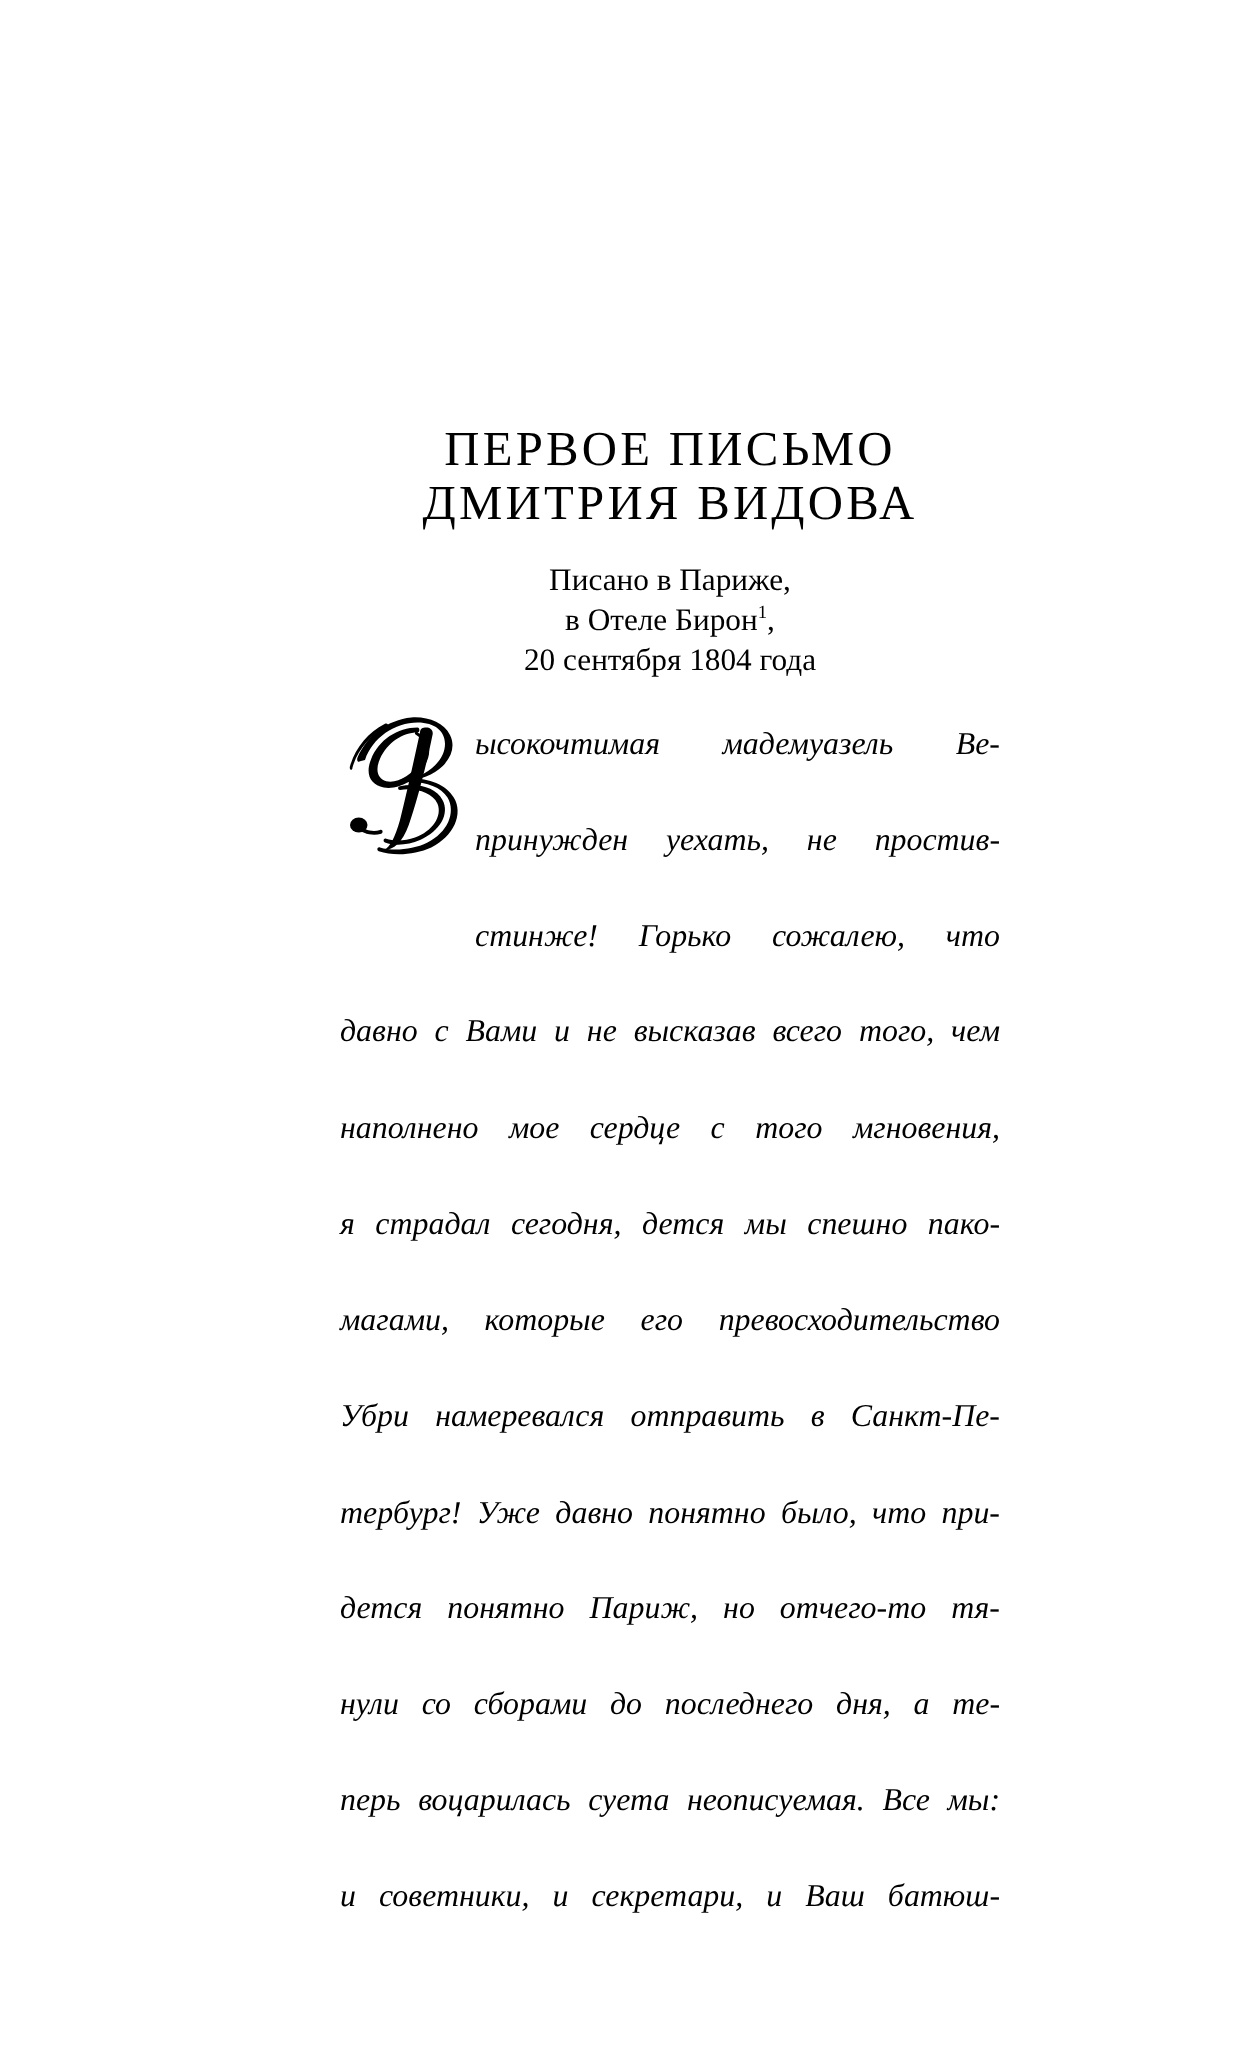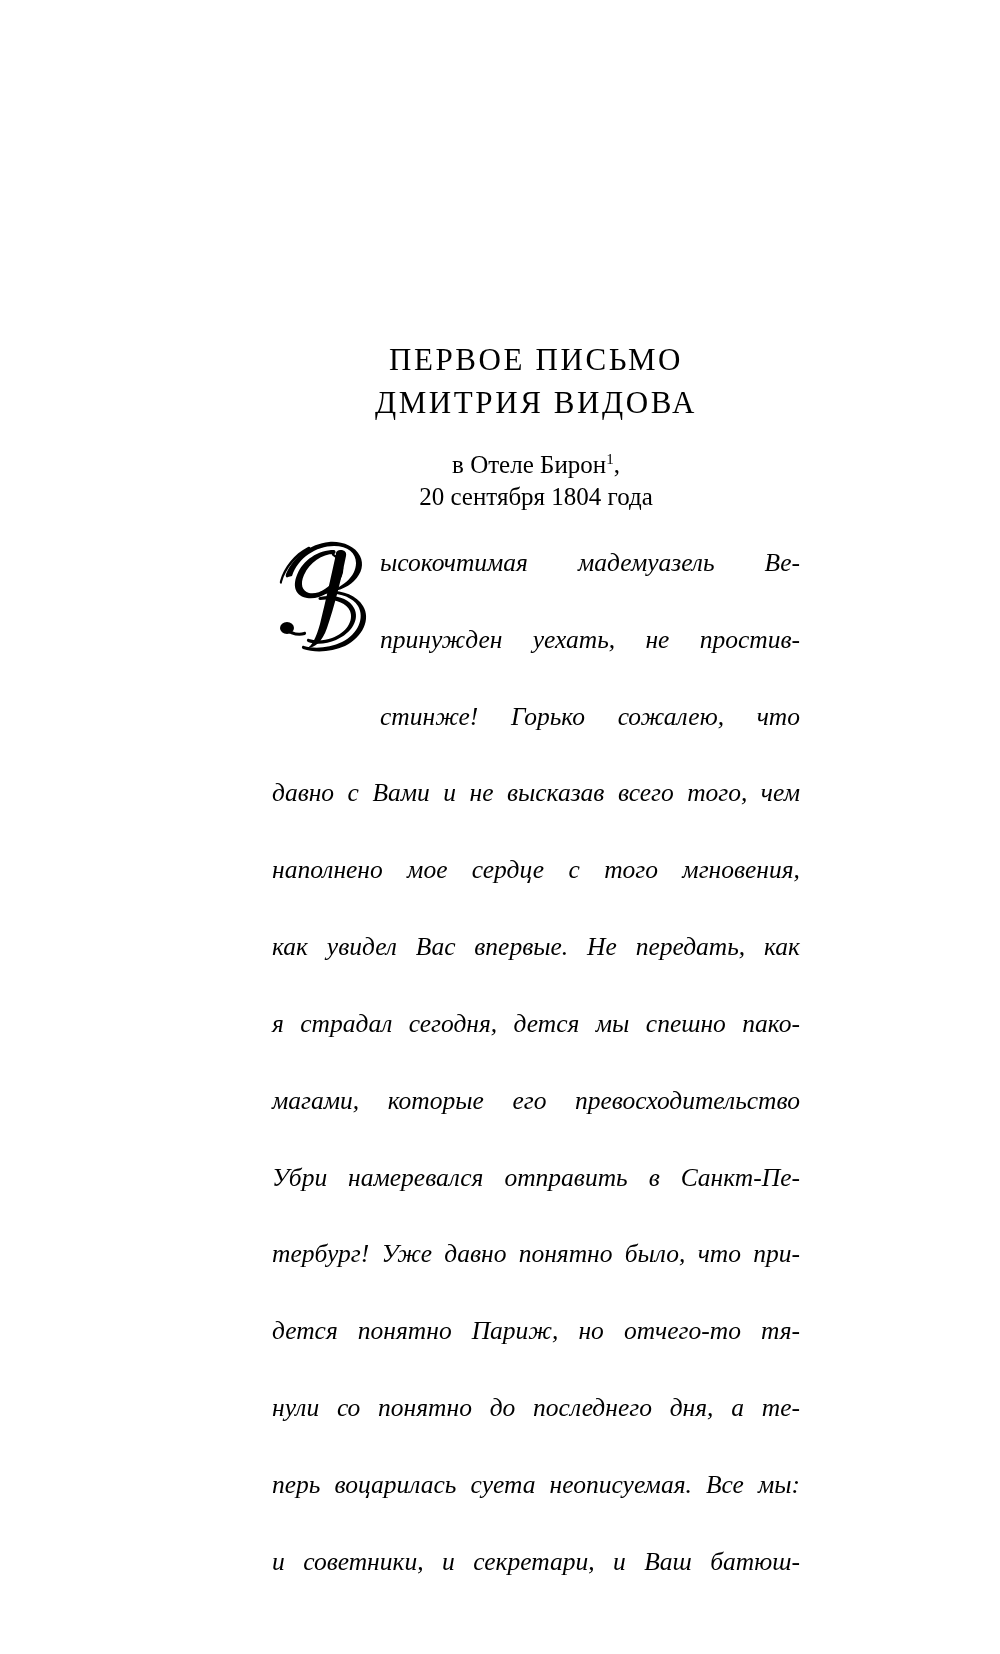--- a/index.html
+++ b/index.html
@@ -23,21 +23,21 @@
     top: 0;
     width: 528px;
   }
 
   
   .title-block {
     margin-top: 338px;
     text-align: center;
   }
   .title-line {
-    font-size: 31px;
+    font-size: 39px;
     line-height: 43px;
     letter-spacing: 2.6px;
     font-weight: 400;
     white-space: nowrap;
   }
 
   
   .dateline {
     margin-top: 25px;
     text-align: center;
@@ -101,20 +101,21 @@
 
 <div class="page">
   <div class="content">
 
     <div class="title-block">
       <div class="title-line">ПЕРВОЕ ПИСЬМО</div>
       <div class="title-line">ДМИТРИЯ ВИДОВА</div>
     </div>
 
     <div class="dateline">
+      <div class="dateline-line">Писано в Париже,</div>
       <div class="dateline-line"><span>в Отеле Бирон</span><span class="fn-ref">1</span><span>,</span></div>
       <div class="dateline-line">20 сентября 1804 года</div>
     </div>
 
     <div class="body-block">
 
       <div class="para dropcap-para">
         <div class="dropcap">
           <svg viewBox="0 0 108 115" xmlns="http://www.w3.org/2000/svg" aria-hidden="true">
             <g fill="#000000">
@@ -132,27 +133,26 @@
 
               <path d="M8 44 C12 30 22 18 36 11 C37 10 36 8 34 9 C20 16 10 29 6 43 C5 46 8 47 8 44 Z"></path>
             </g>
           </svg>
         </div>
         <span class="ln indent-1">ысокочтимая мадемуазель Ве-</span>
         <span class="ln indent-1">принужден уехать, не простив-</span>
         <span class="ln indent-1">стинже! Горько сожалею, что</span>
         <span class="ln">давно с Вами и не высказав всего того, чем</span>
         <span class="ln">наполнено мое сердце с того мгновения,</span>
-        <span class="ln">как увидел Вас впервые. Не передать, как</span>
         <span class="ln">я страдал сегодня, дется мы спешно пако-</span>
         <span class="ln">магами, которые его превосходительство</span>
         <span class="ln">Убри намеревался отправить в Санкт-Пе-</span>
         <span class="ln">тербург! Уже давно понятно было, что при-</span>
         <span class="ln">дется понятно Париж, но отчего-то тя-</span>
-        <span class="ln">нули со понятно до последнего дня, а те-</span>
+        <span class="ln">нули со сборами до последнего дня, а те-</span>
         <span class="ln">перь воцарилась суета неописуемая. Все мы:</span>
         <span class="ln">и советники, и секретари, и Ваш батюш-</span>
 
       </div>
 
     </div>
 
   </div>
 </div>
 

